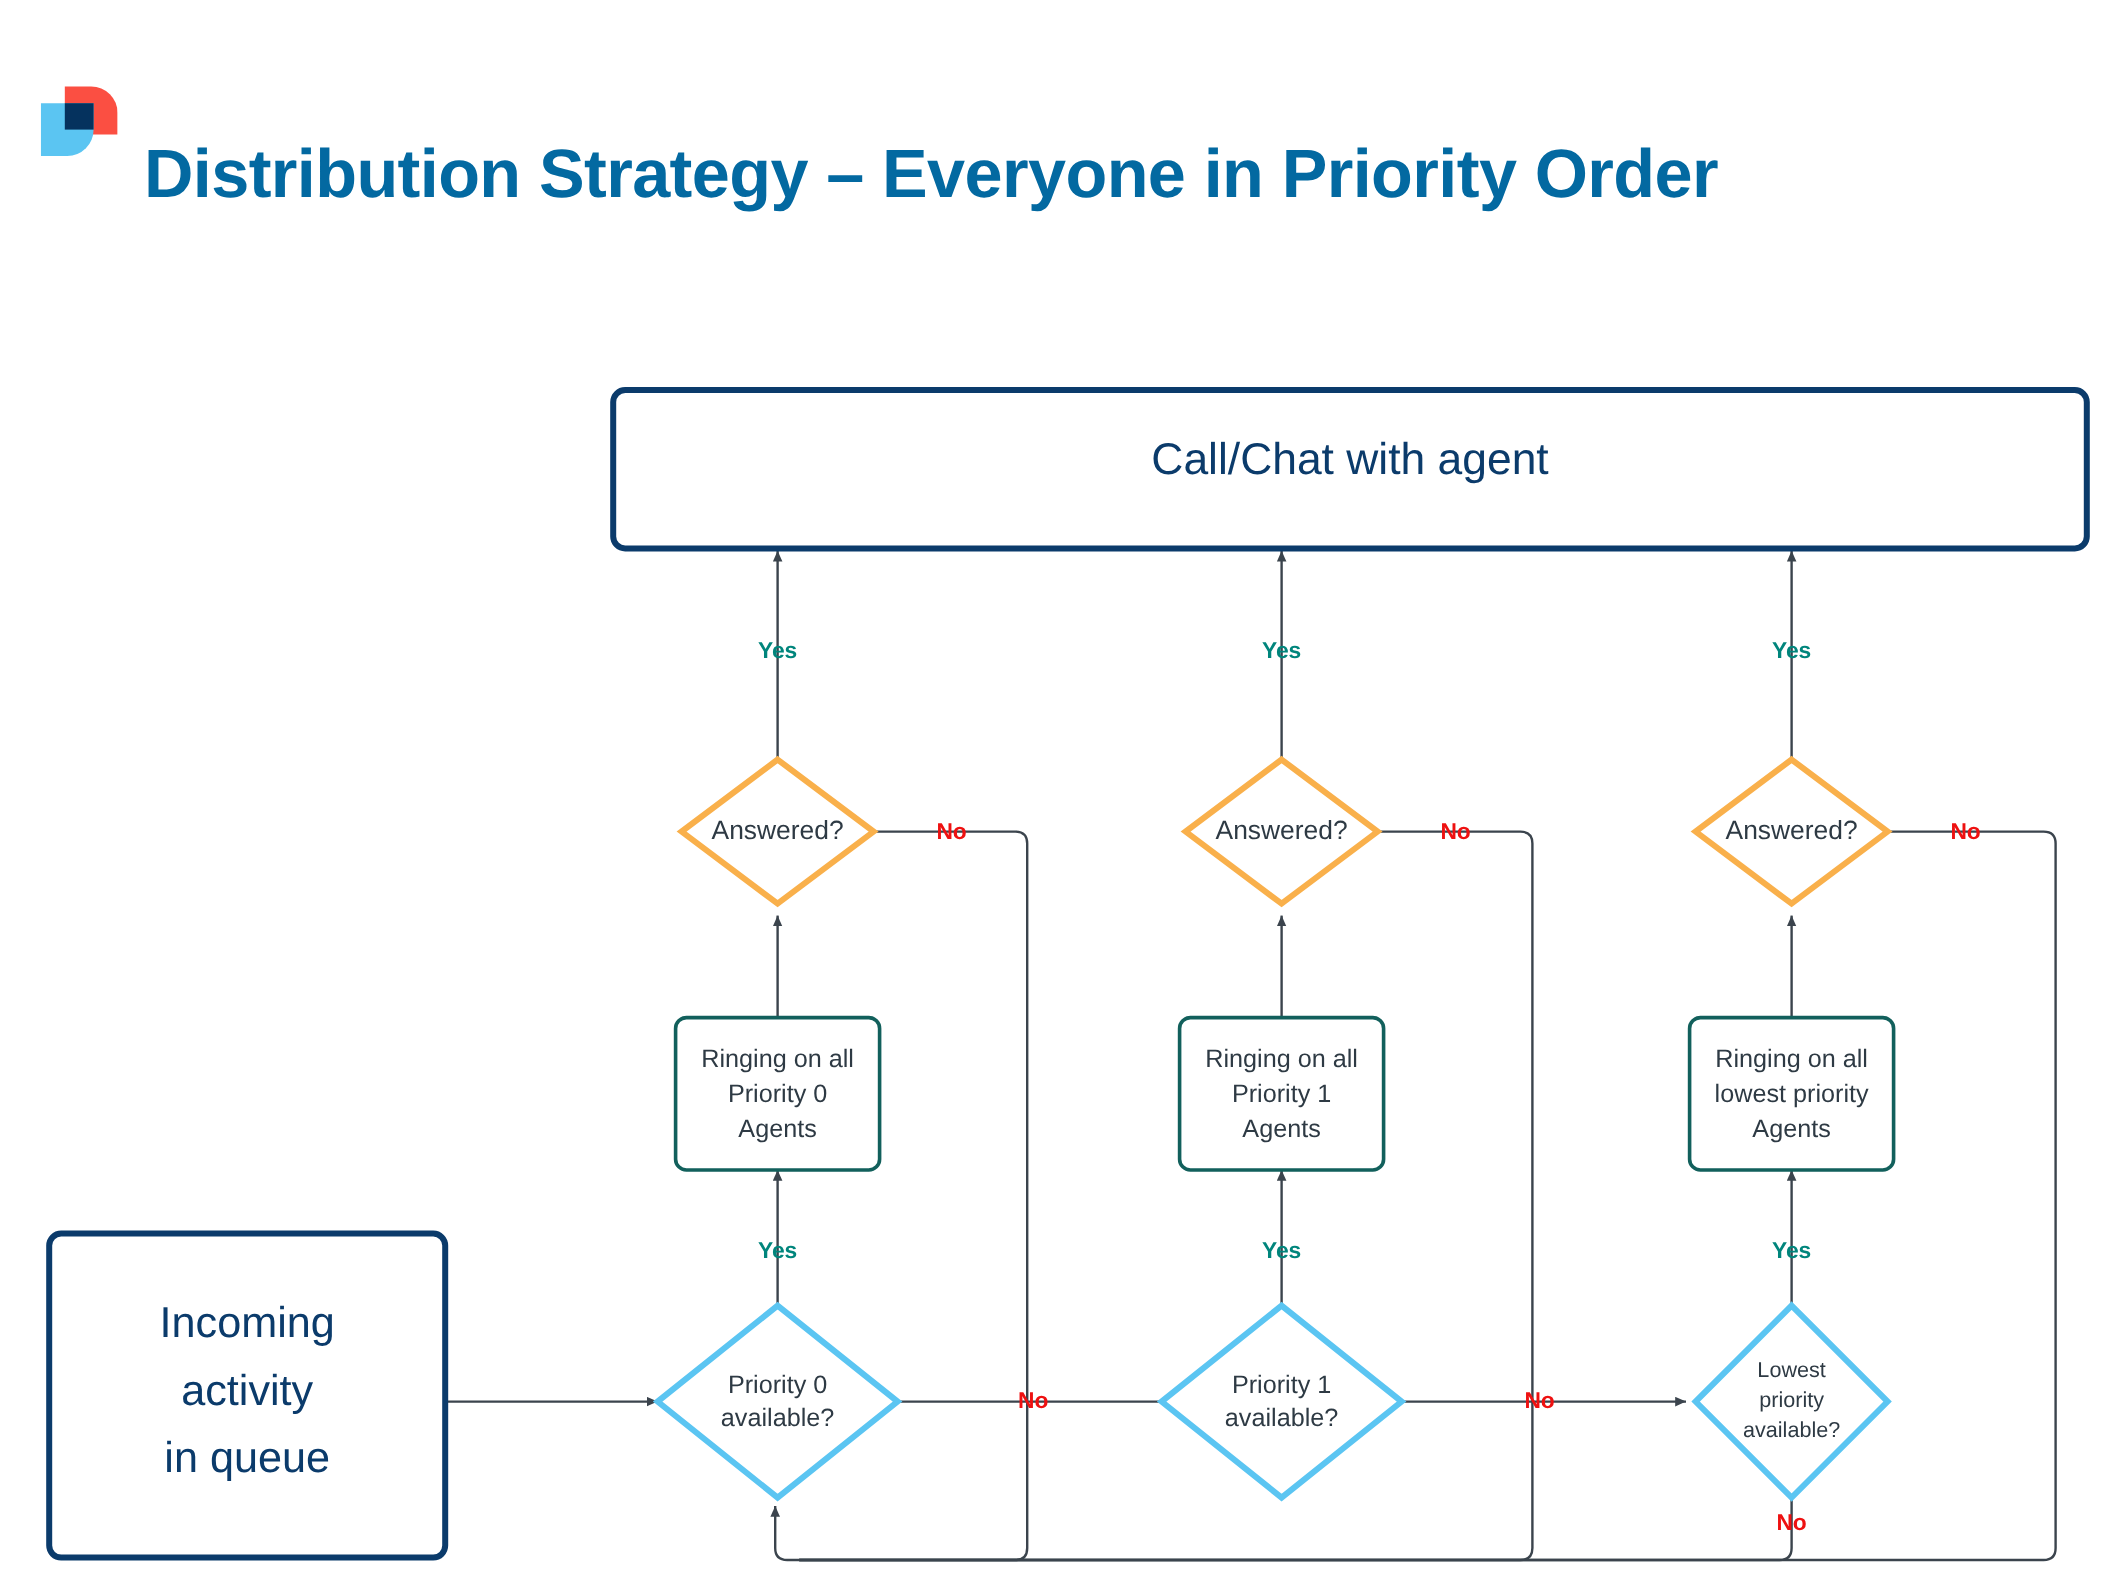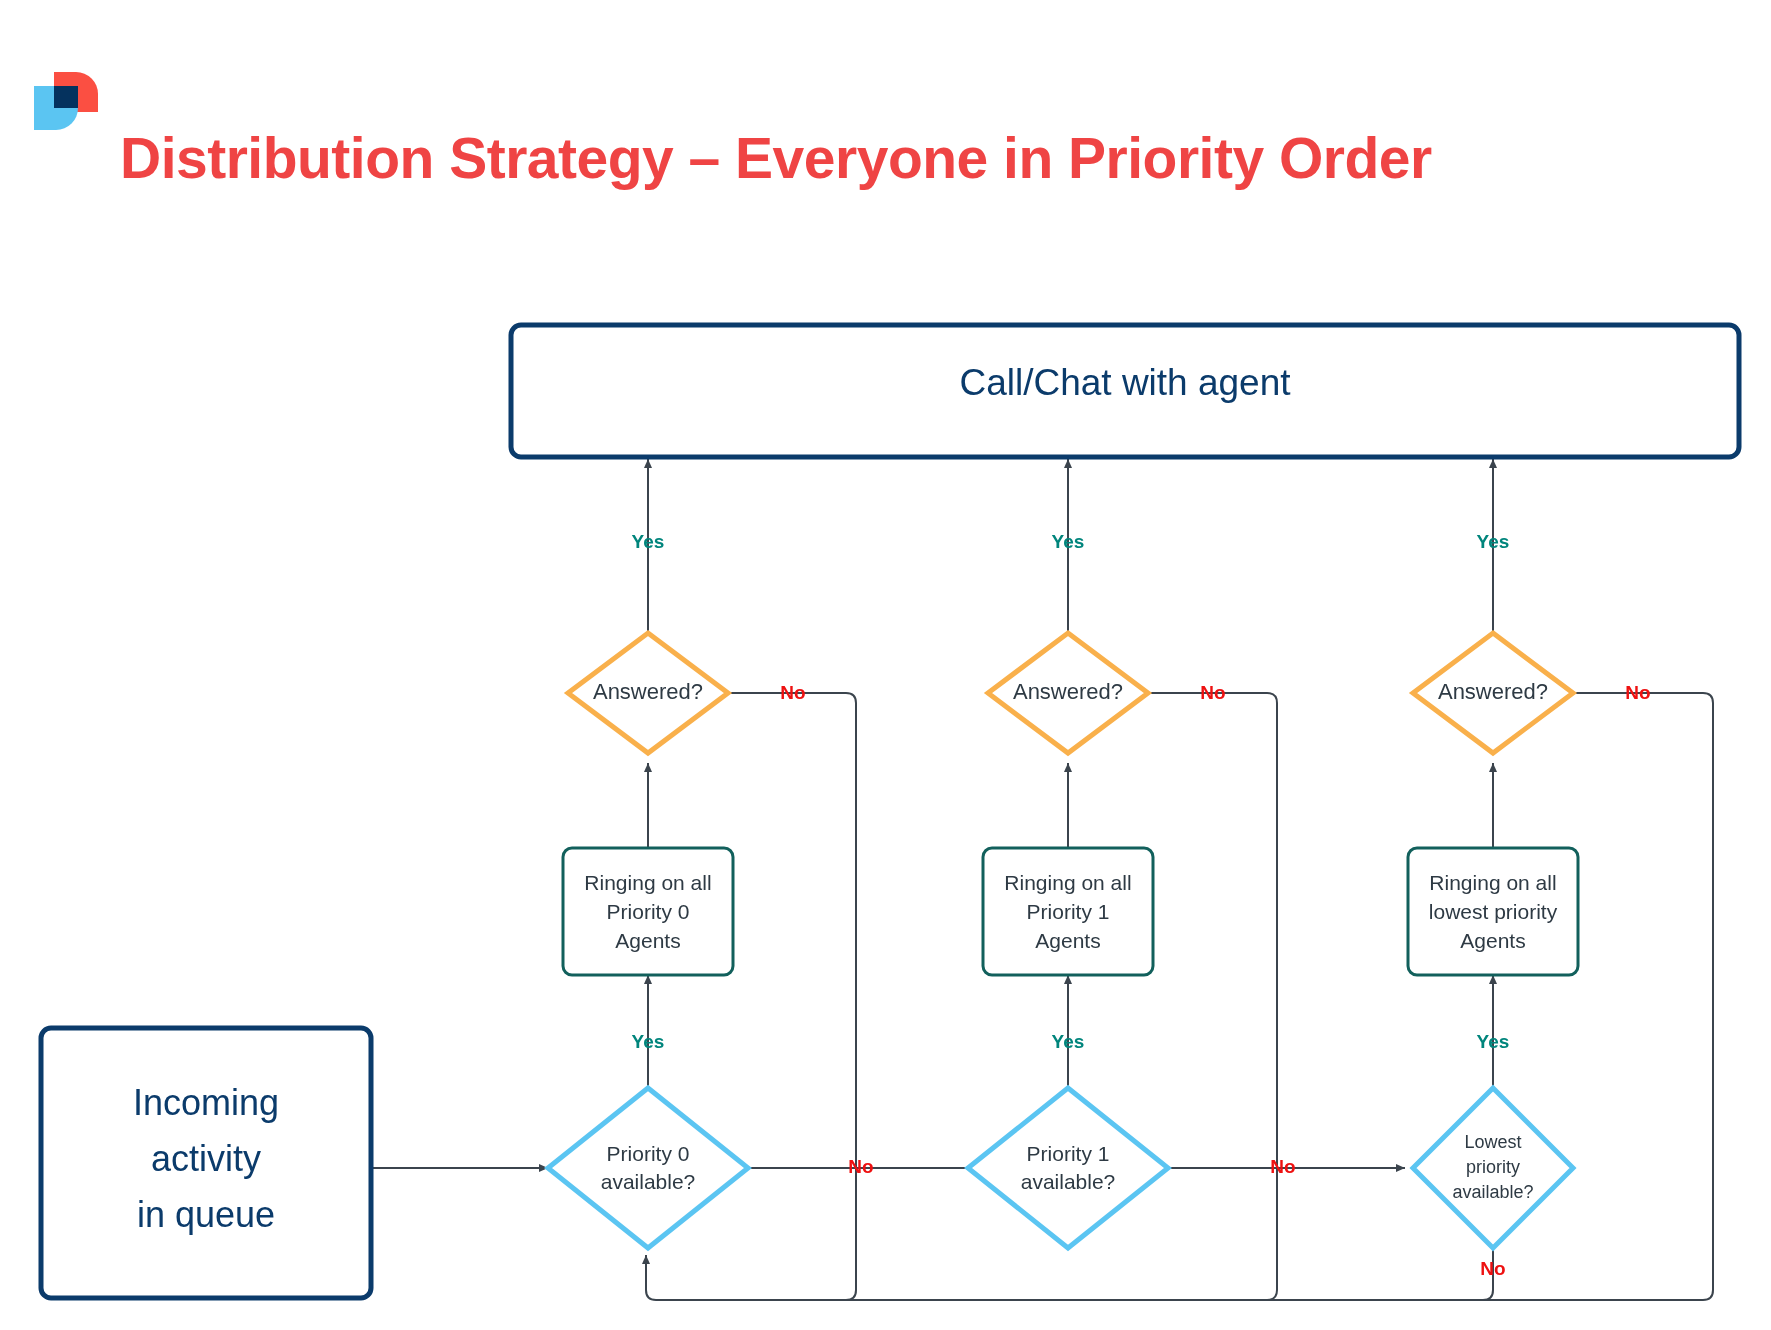--- a/index.html
+++ b/index.html
@@ -25,24 +25,24 @@
   #logo {
     position: absolute;
     left: 34px;
     top: 68px;
     width: 64px;
     height: 64px;
   }
   #page-title {
     position: absolute;
     left: 120px;
-    top: 125px;
+    top: 112px;
     font-size: 57px;
     font-weight: bold;
-    color: #ef4444;
+    color: #0369a1;
     letter-spacing: -0.5px;
     white-space: nowrap;
   }
 
   
   #diagram {
     position: absolute;
     left: 0;
     top: 0;
     width: 1771px;

